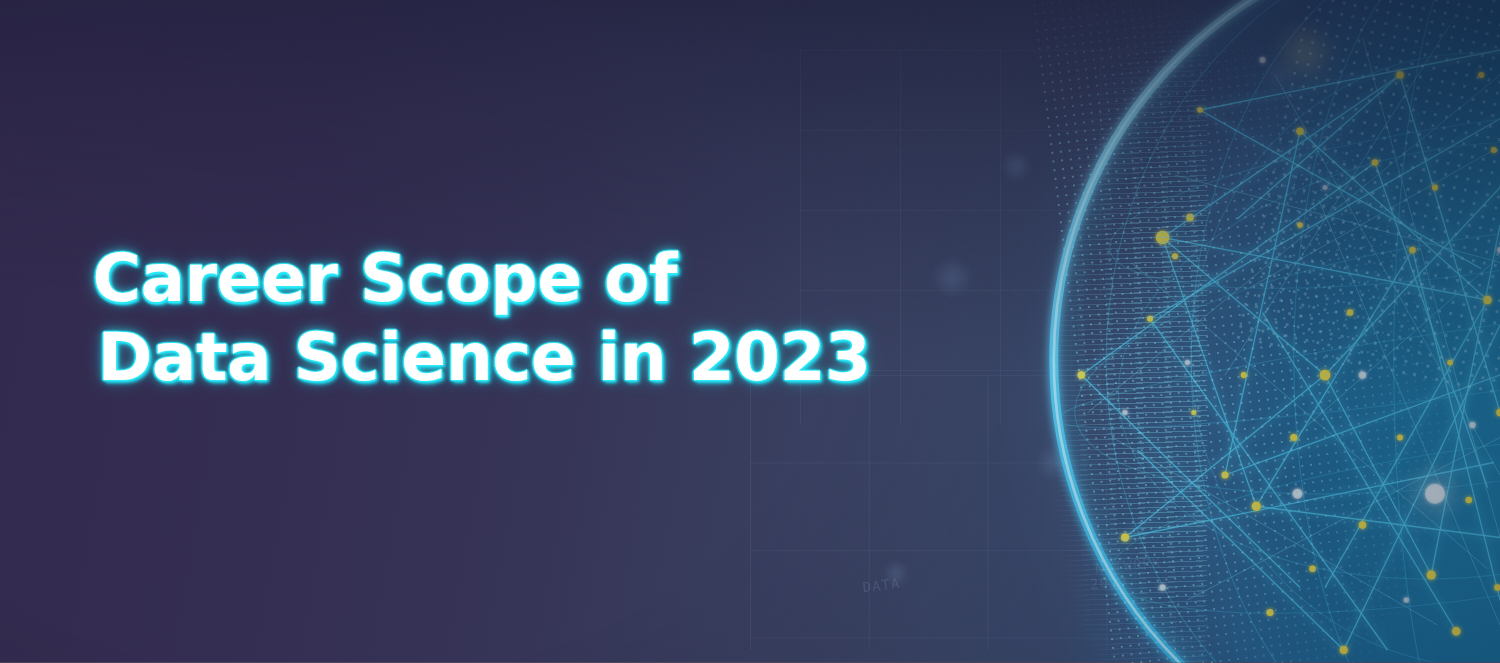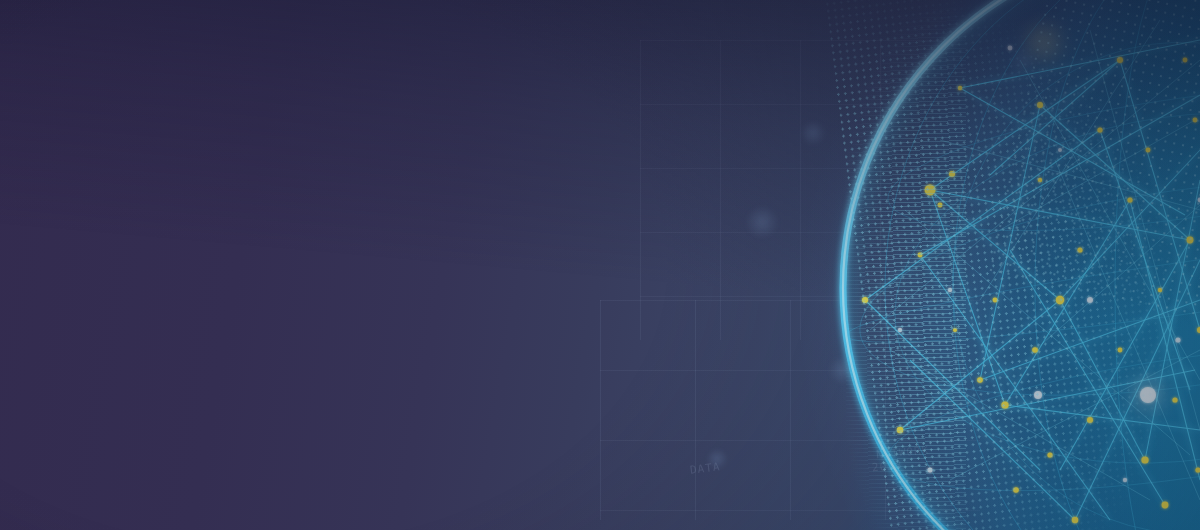--- a/index.html
+++ b/index.html
@@ -385,14 +385,18 @@
     </svg>
 
     <div class="dot-mesh"></div>
     <div class="dot-mesh-2"></div>
     <div class="limb-bands"></div>
   </div>
 
   <div class="bg-dark-top"></div>
   <div class="bg-vignette"></div>
 
+  <div class="title-block">
+    <span class="title-line line1">Career Scope of</span>
+    <span class="title-line line2">Data Science in 2023</span>
+  </div>
 
 </div>
 
 </body></html>

